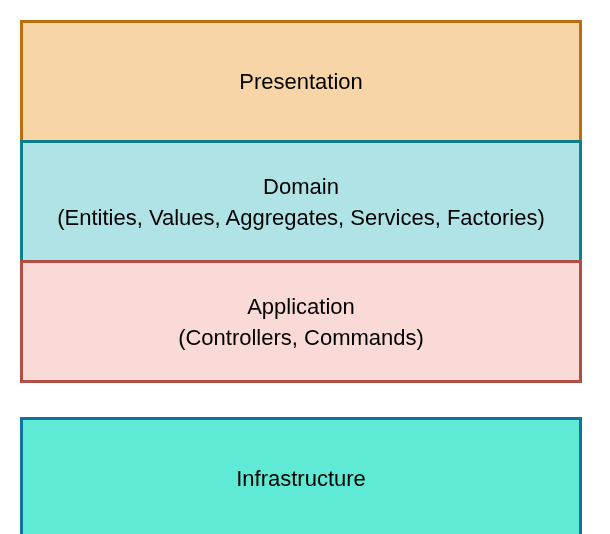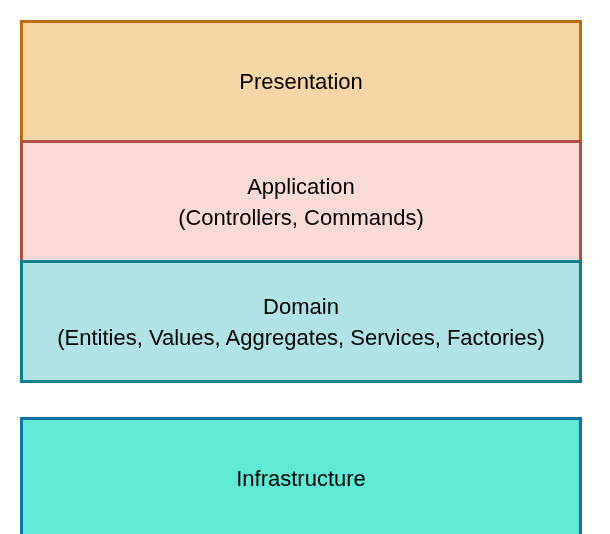--- a/index.html
+++ b/index.html
@@ -50,28 +50,28 @@
 </head>
 <body>
 
 <div class="canvas">
   <div class="stack">
 
     <div class="layer" style="background-color: rgb(248, 213, 167); border-color: rgb(188, 109, 14);">
       <div class="layer-title">Presentation</div>
     </div>
 
+    <div class="layer" style="background-color: rgb(175, 227, 230); border-color: rgb(15, 128, 138);">
+      <div class="layer-title">Domain</div>
+      <div class="layer-subtitle">(Entities, Values, Aggregates, Services, Factories)</div>
+    </div>
+
     <div class="layer" style="background-color: rgb(249, 218, 214); border-color: rgb(176, 80, 69);">
       <div class="layer-title">Application</div>
       <div class="layer-subtitle">(Controllers, Commands)</div>
-    </div>
-
-    <div class="layer" style="background-color: rgb(175, 227, 230); border-color: rgb(15, 128, 138);">
-      <div class="layer-title">Domain</div>
-      <div class="layer-subtitle">(Entities, Values, Aggregates, Services, Factories)</div>
     </div>
 
     <div class="layer" style="background-color: #5eead4; border-color: rgb(16, 115, 158); margin-top: 34px;">
       <div class="layer-title">Infrastructure</div>
     </div>
 
   </div>
 </div>
 
 </body></html>

